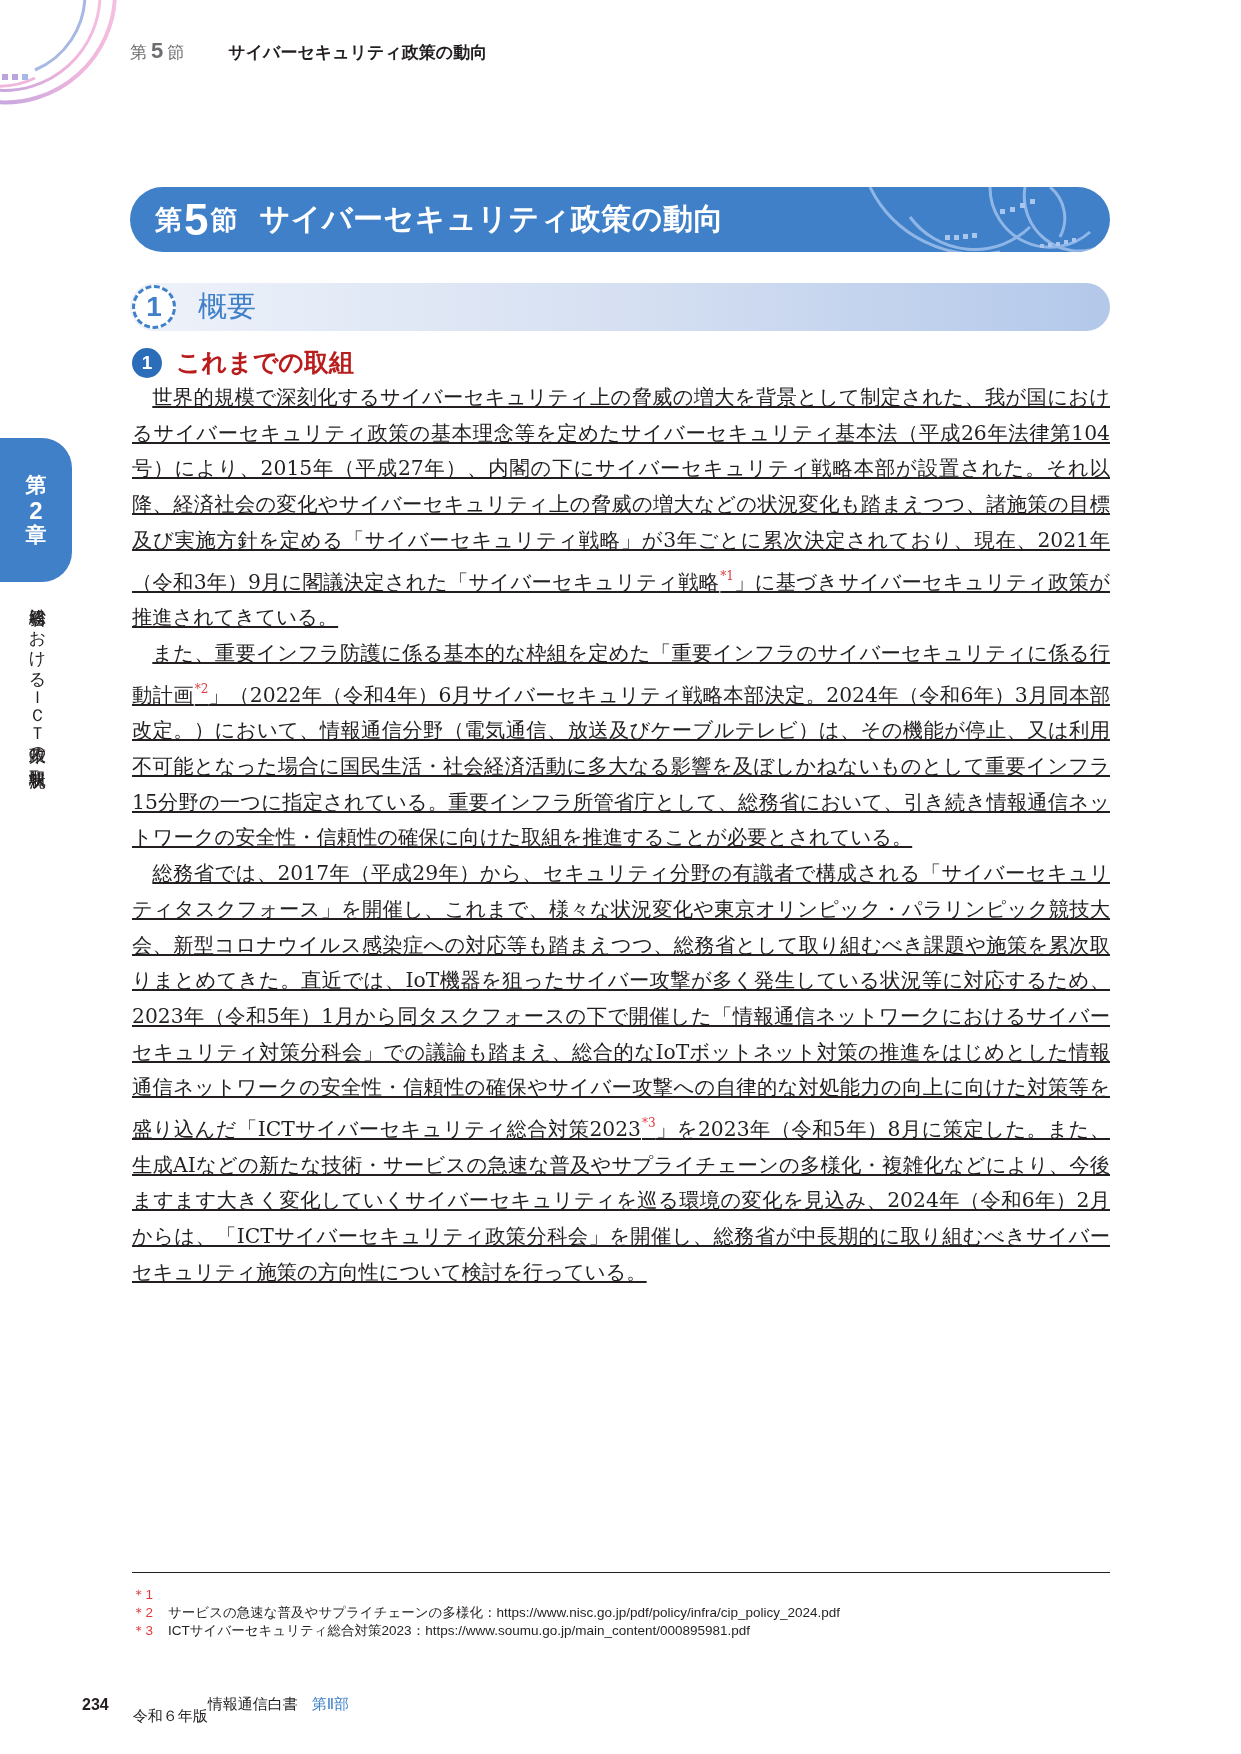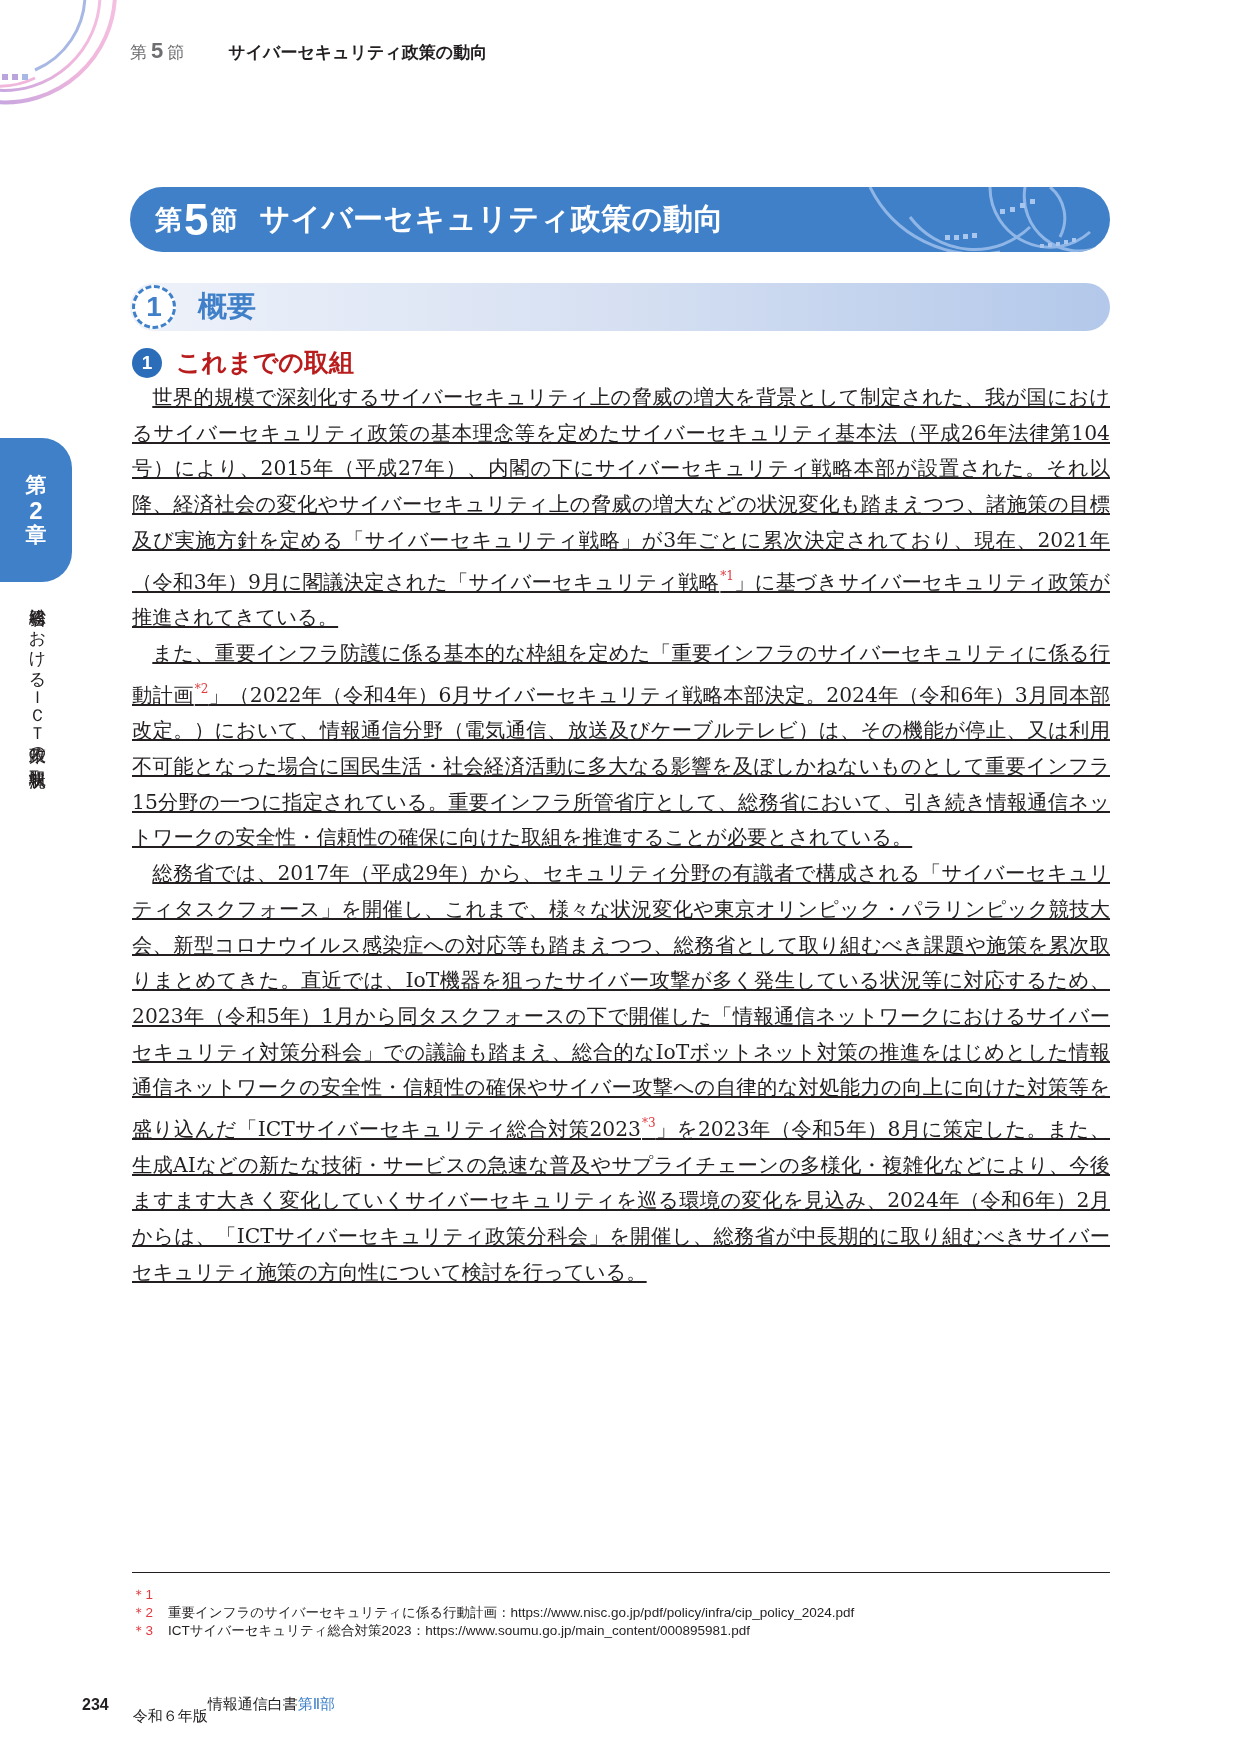--- a/index.html
+++ b/index.html
@@ -19,21 +19,21 @@
   .section-banner { position: absolute; left: 130px; top: 187px; width: 980px; height: 65px; background: #3f80c8; border-radius: 33px; overflow: hidden; display: flex; align-items: center; padding-left: 25px; }
   .section-banner .b-prefix { color: #fff; font-size: 27px; font-weight: bold; }
   .section-banner .b-num { color: #fff; font-size: 44px; font-weight: bold; font-family: "Liberation Sans", sans-serif; margin: 0 2px; line-height: 1; }
   .section-banner .b-suffix { color: #fff; font-size: 27px; font-weight: bold; }
   .section-banner .b-title { color: #fff; font-size: 30px; font-weight: bold; margin-left: 22px; letter-spacing: 0.5px; }
   .banner-deco { position: absolute; right: 0; top: 0; width: 260px; height: 65px; }
 
   
   .subsec-bar { position: absolute; left: 130px; top: 283px; width: 980px; height: 48px; border-radius: 24px; background: linear-gradient(to right, #eef2fa 0%, #d6e0f2 50%, #b3c8ea 100%); display: flex; align-items: center; }
   .subsec-num-circle { width: 44px; height: 44px; margin-left: 2px; border-radius: 50%; border: 3px dashed #3f80c8; background: #fff; display: flex; align-items: center; justify-content: center; color: #3f80c8; font-size: 28px; font-weight: bold; font-family: "Liberation Sans", sans-serif; }
-  .subsec-title { margin-left: 22px; color: #3f80c8; font-size: 29px; font-weight: bold; }
+  .subsec-title { margin-left: 22px; color: #3f80c8; font-size: 29px; font-weight: normal; }
 
   
   .item-heading { position: absolute; left: 132px; top: 346px; display: flex; align-items: center; }
   .item-num { width: 30px; height: 30px; border-radius: 50%; background: #2b6db8; color: #fff; font-size: 19px; font-weight: bold; display: flex; align-items: center; justify-content: center; font-family: "Liberation Sans", sans-serif; }
   .item-title { margin-left: 14px; font-size: 25px; font-weight: bold; color: #b91c1c; }
 
   
   .chapter-tab { position: absolute; left: 0; top: 438px; width: 72px; height: 144px; background: #3f80c8; border-radius: 0 30px 30px 0; display: flex; flex-direction: column; align-items: center; justify-content: center; }
   .chapter-tab span { color: #fff; font-weight: bold; font-size: 21px; line-height: 25px; display: block; text-align: center; }
   .chapter-tab .ch-num { font-family: "Liberation Sans", sans-serif; font-size: 24px; }
@@ -49,21 +49,21 @@
   .footnotes { position: absolute; left: 132px; top: 1586px; width: 978px; font-family: "Liberation Sans", sans-serif; font-size: 13.5px; line-height: 18px; color: #231f20; }
   .fn-row { display: flex; }
   .fn-mark { color: #e0393e; width: 26px; flex-shrink: 0; }
   .fn-text { margin-left: 10px; }
 
   
   .page-footer { position: absolute; left: 82px; top: 1683px; display: flex; align-items: center; font-family: "Liberation Sans", sans-serif; font-size: 15px; }
   .pg-num { font-weight: bold; font-size: 16px; color: #231f20; }
   .pg-book { margin-left: 24px; color: #231f20; margin-top: 24px; }
   .pg-title { margin-left: 0; color: #231f20; }
-  .pg-part { color: #3f80c8; }
+  .pg-part { margin-left: 14px; color: #3f80c8; }
 </style>
 </head>
 <body>
 
 <svg class="corner-deco" viewBox="0 0 130 110">
   <defs>
     <linearGradient id="cg" x1="0" y1="1" x2="1" y2="0">
       <stop offset="0" stop-color="#c7a6e0"></stop>
       <stop offset="0.5" stop-color="#f0b6dc"></stop>
       <stop offset="1" stop-color="#f4c0e0"></stop>
@@ -145,21 +145,21 @@
   </p>
 </div>
 
 <div class="fn-rule"></div>
 <div class="footnotes">
   <div class="fn-row">
     <span class="fn-mark">＊1</span>
   </div>
   <div class="fn-row">
     <span class="fn-mark">＊2</span>
-    <span class="fn-text">重要インフラのサイバーセキュリティに係る行動計画：https://www.nisc.go.jp/pdf/policy/infra/cip_policy_2024.pdf</span>
+    <span class="fn-text">サービスの急速な普及やサプライチェーンの多様化：https://www.nisc.go.jp/pdf/policy/infra/cip_policy_2024.pdf</span>
   </div>
   <div class="fn-row">
     <span class="fn-mark">＊3</span>
     <span class="fn-text">ICTサイバーセキュリティ総合対策2023：https://www.soumu.go.jp/main_content/000895981.pdf</span>
   </div>
 </div>
 
 <div class="page-footer">
   <span class="pg-num">234</span>
   <span class="pg-book">令和６年版</span>

